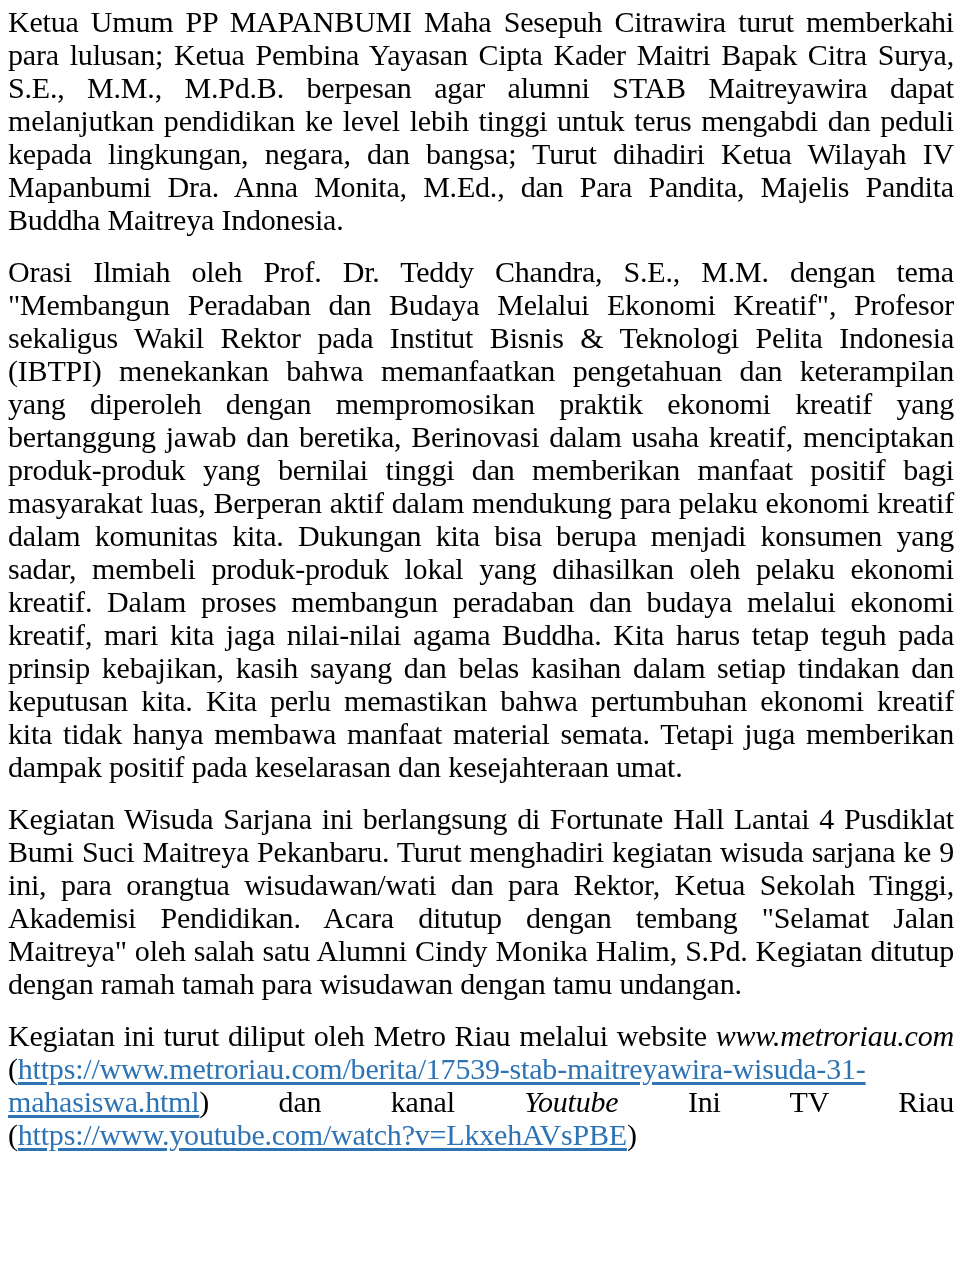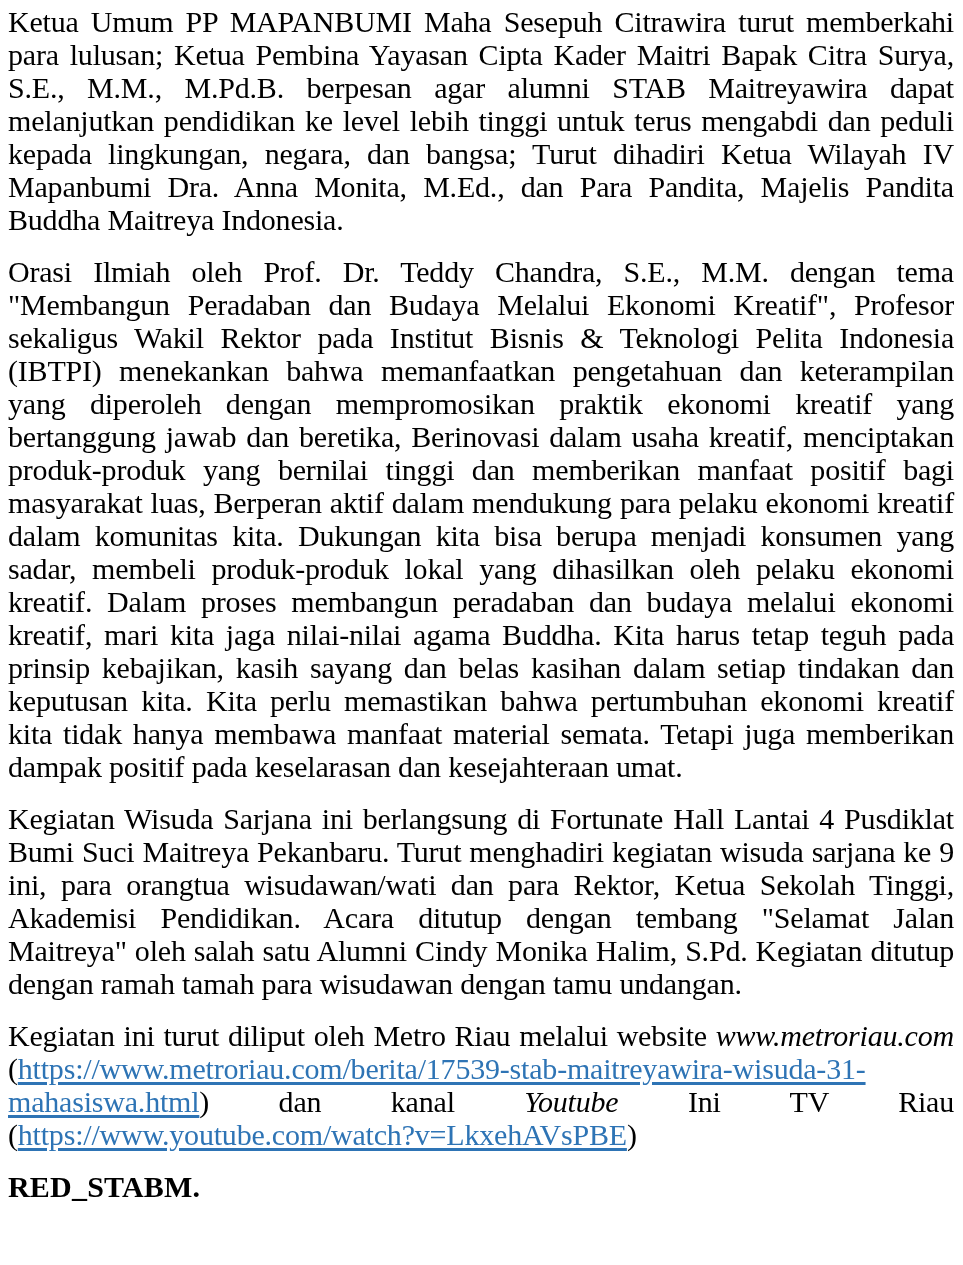--- a/index.html
+++ b/index.html
@@ -43,14 +43,13 @@
 
 <div class="doc" style="color: rgb(0, 0, 0);">
   <p>Ketua Umum PP MAPANBUMI Maha Sesepuh Citrawira turut memberkahi para lulusan; Ketua Pembina Yayasan Cipta Kader Maitri Bapak Citra Surya, S.E., M.M., M.Pd.B. berpesan agar alumni STAB Maitreyawira dapat melanjutkan pendidikan ke level lebih tinggi untuk terus mengabdi dan peduli kepada lingkungan, negara, dan bangsa; Turut dihadiri Ketua Wilayah IV Mapanbumi Dra. Anna Monita, M.Ed., dan Para Pandita, Majelis Pandita Buddha Maitreya Indonesia.</p>
 
   <p>Orasi Ilmiah oleh Prof. Dr. Teddy Chandra, S.E., M.M. dengan tema "Membangun Peradaban dan Budaya Melalui Ekonomi Kreatif", Profesor sekaligus Wakil Rektor pada Institut Bisnis &amp; Teknologi Pelita Indonesia (IBTPI) menekankan bahwa memanfaatkan pengetahuan dan keterampilan yang diperoleh dengan mempromosikan praktik ekonomi kreatif yang bertanggung jawab dan beretika, Berinovasi dalam usaha kreatif, menciptakan produk-produk yang bernilai tinggi dan memberikan manfaat positif bagi masyarakat luas, Berperan aktif dalam mendukung para pelaku ekonomi kreatif dalam komunitas kita. Dukungan kita bisa berupa menjadi konsumen yang sadar, membeli produk-produk lokal yang dihasilkan oleh pelaku ekonomi kreatif. Dalam proses membangun peradaban dan budaya melalui ekonomi kreatif, mari kita jaga nilai-nilai agama Buddha. Kita harus tetap teguh pada prinsip kebajikan, kasih sayang dan belas kasihan dalam setiap tindakan dan keputusan kita. Kita perlu memastikan bahwa pertumbuhan ekonomi kreatif kita tidak hanya membawa manfaat material semata. Tetapi juga memberikan dampak positif pada keselarasan dan kesejahteraan umat.</p>
 
   <p>Kegiatan Wisuda Sarjana ini berlangsung di Fortunate Hall Lantai 4 Pusdiklat Bumi Suci Maitreya Pekanbaru. Turut menghadiri kegiatan wisuda sarjana ke 9 ini, para orangtua wisudawan/wati dan para Rektor, Ketua Sekolah Tinggi, Akademisi Pendidikan. Acara ditutup dengan tembang "Selamat Jalan Maitreya" oleh salah satu Alumni Cindy Monika Halim, S.Pd. Kegiatan ditutup dengan ramah tamah para wisudawan dengan tamu undangan.</p>
 
   <p><span class="run-plain">Kegiatan ini turut diliput oleh Metro Riau melalui website </span><span class="run-italic">www.metroriau.com</span><span class="run-plain"> (</span><a class="run-link" href="#">https://www.metroriau.com/berita/17539-stab-maitreyawira-wisuda-31-mahasiswa.html</a><span class="run-plain">) dan kanal </span><span class="run-italic">Youtube</span><span class="run-plain"> Ini TV Riau (</span><a class="run-link" href="#">https://www.youtube.com/watch?v=LkxehAVsPBE</a><span class="run-plain">)</span></p>
 
-  <p class="signature">RED_STABM.</p>
 </div>
 
 </body></html>

